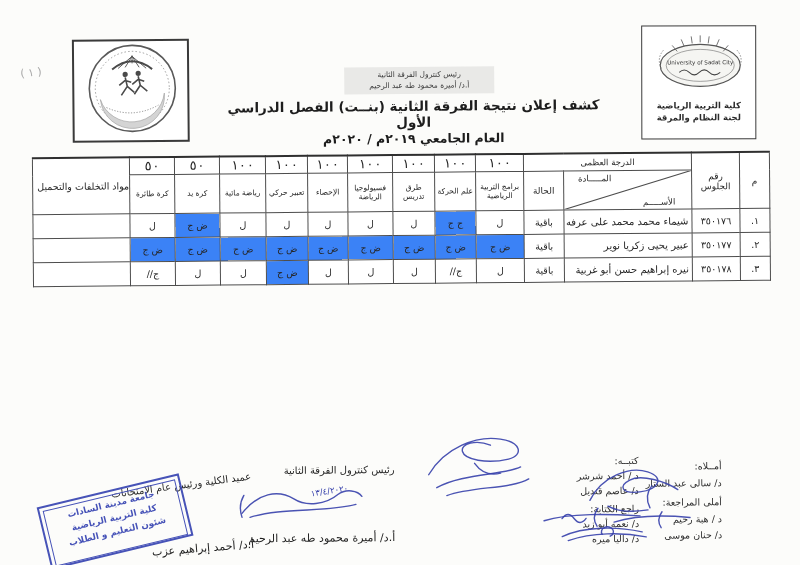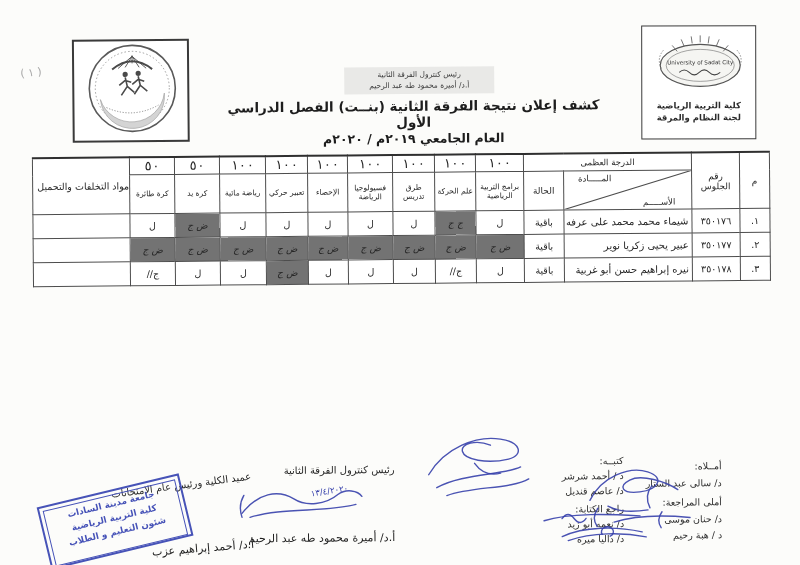--- a/index.html
+++ b/index.html
@@ -29,30 +29,30 @@
   table{border-top:2px solid #2f2f2f;}
   .hd{font-size:9px;}
   .max-lbl{font-size:8.5px;height:15px;}
   .max-cell{font-size:13px;height:15px;font-family:Liberation Mono, monospace;}
   .subj-cell{height:38px;font-size:7.5px;line-height:1.25;padding:0 1px;}
   .body-row{height:24px;}
   .num{font-size:9.5px;}
   .name-cell{text-align:right;padding-right:3px;font-size:10px;white-space:nowrap;}
   .status-cell{font-size:9.5px;}
   .grade{font-size:9.5px;}
-  .sh{background:#737373;font-style:italic;}
+  .sh{background:#3b82f6;}
   .backlog-head{font-size:9.5px;white-space:nowrap;padding-left:12px;}
   .diag{position:relative;}
   .diag svg{position:absolute;inset:0;width:100%;height:100%;}
   .diag .t{position:absolute;top:2px;left:14px;font-size:8.5px;}
   .diag .b{position:absolute;bottom:2px;right:16px;font-size:8.5px;margin-left:26px;}
   
   .sig-col{font-size:9.5px;text-align:right;color:#2e2e2e;}
   .sig-col div{white-space:nowrap;}
-  .writer-col{left:517px;top:455px;width:105px;line-height:15px;}
+  .writer-col{left:532px;top:455px;width:105px;line-height:15px;}
   .dictate-col{left:612px;top:461px;width:108px;line-height:16.5px;}
   .gap{margin-top:3px;}
   .ctrl-title{left:250px;top:464px;width:175px;text-align:center;font-size:10px;}
   .ctrl-name{left:222px;top:531px;width:195px;text-align:center;font-size:11px;color:#1e1e1e;}
   .dean-title{left:55px;top:481px;width:195px;font-size:10px;transform:rotate(-7deg);white-space:nowrap;}
   .dean-name{left:92px;top:542px;width:160px;font-size:11px;color:#1e1e1e;transform:rotate(-4deg);white-space:nowrap;}
   .stamp{left:40px;top:487px;width:142px;height:60px;transform:rotate(-13deg);border:2.2px solid #3a47b3;opacity:.93;z-index:3;background:rgba(255,255,255,0.05);}
   .stamp-inner{margin:3px;height:calc(100% - 6px);border:1.2px solid #3a47b3;text-align:center;color:#3a47b3;font-weight:bold;font-size:8.8px;line-height:1.6;padding-top:1px;}
   .sig{stroke:#3640ab;fill:none;stroke-width:1.4;stroke-linecap:round;opacity:.9;}
   .sigsvg{z-index:2;}
@@ -215,22 +215,22 @@
     <div>د/ عاصم قنديل</div>
     <div class="gap">راجع الكتابة:</div>
     <div>د/ نعمه أبو زيد</div>
     <div>د/ داليا ميره</div>
   </div>
 
   <div class="abs sig-col dictate-col">
     <div>أمــلاه:</div>
     <div>د/ سالى عبد الستار</div>
     <div class="gap">أملى المراجعة:</div>
+    <div>د / هبة رحيم</div>
     <div>د/ حنان موسى</div>
-    <div>د / هبة رحيم</div>
   </div>
 
   <div class="abs ctrl-title">رئيس كنترول الفرقة الثانية</div>
   <div class="abs ctrl-name">أ.د/ أميرة محمود طه عبد الرحيم</div>
 
   <div class="abs dean-title">عميد الكلية ورئيس عام الامتحانات</div>
   <div class="abs dean-name">أ.د/ أحمد إبراهيم عزب</div>
 
   <div class="abs stamp">
     <div class="stamp-inner">

